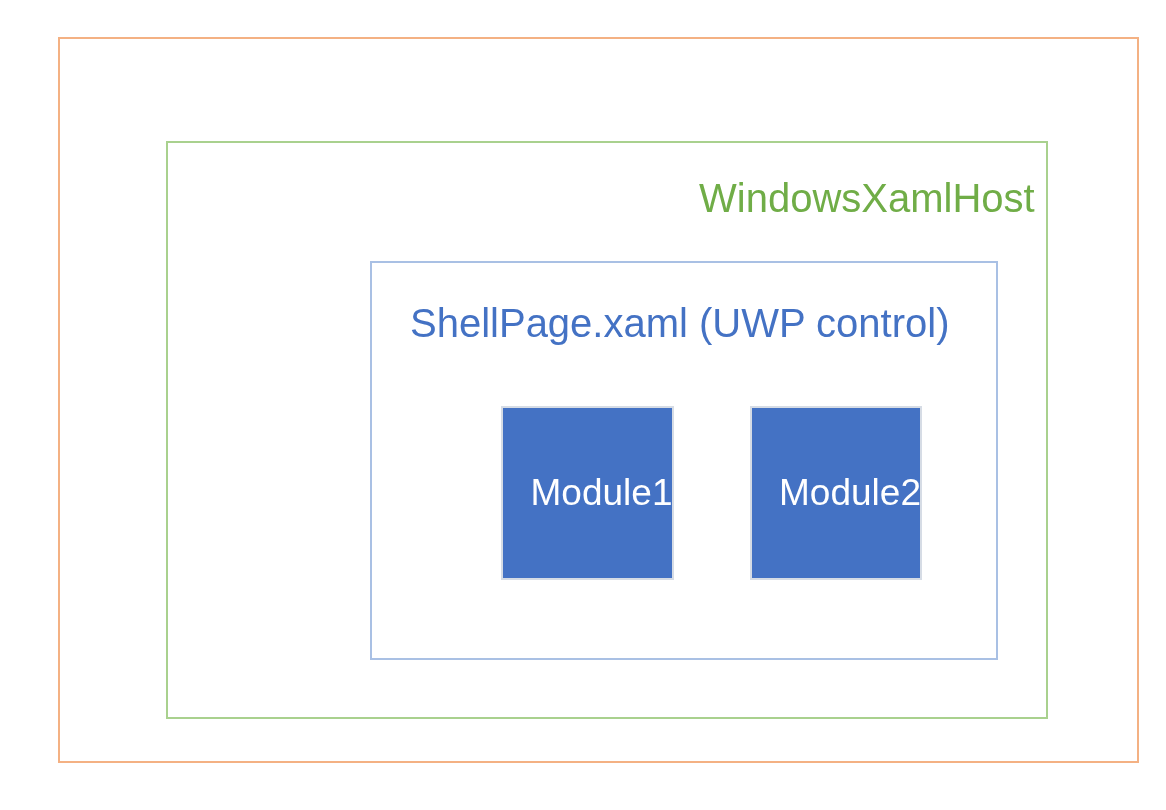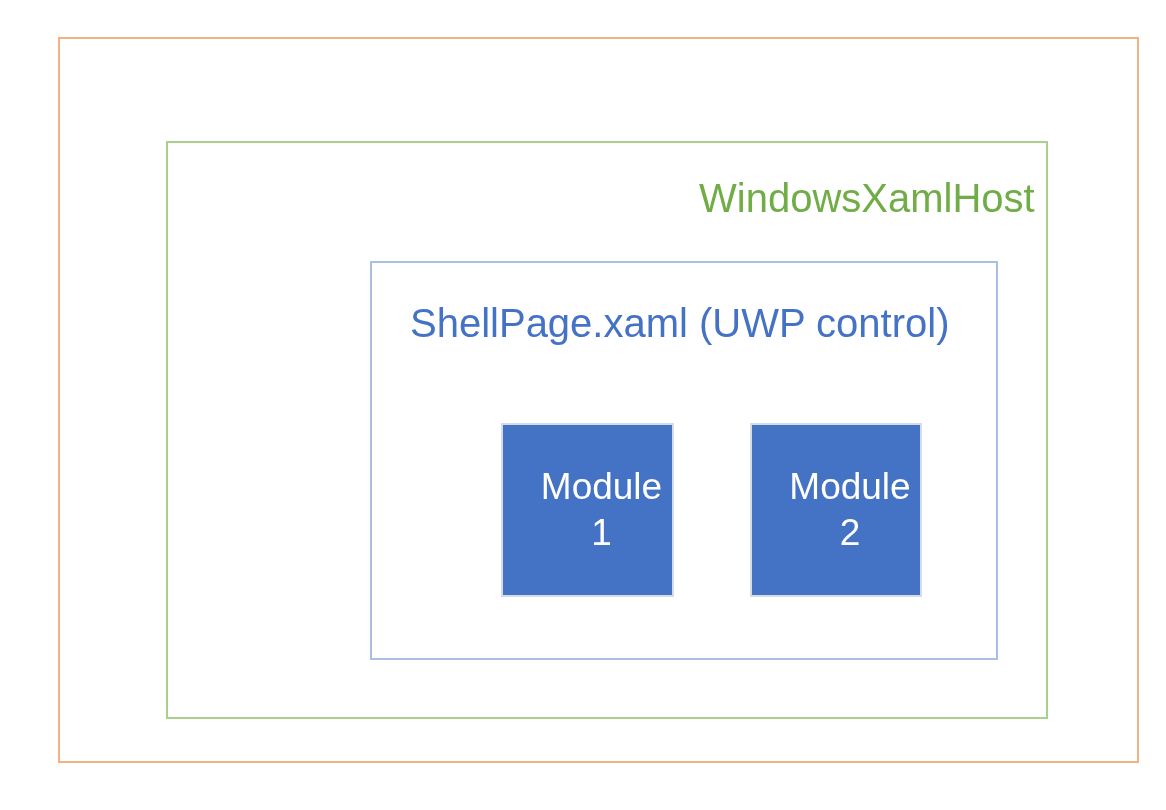--- a/index.html
+++ b/index.html
@@ -49,27 +49,26 @@
     left: 671px; top: 176px;
     color: #70AD47;
     margin-left: 28px;
   }
   .shell-label {
     left: 410px; top: 301px;
     color: #4472C4;
   }
   .module-box {
     position: absolute;
-    top: 423px;
+    top: 406px;
     height: 174px;
     background: #4472C4;
     border: 2px solid #D6DCE5;
     box-sizing: border-box;
     display: flex;
-    flex-direction: column;
     align-items: center;
     justify-content: center;
     color: #FFFFFF;
     font-size: 37px;
     line-height: 1.25;
     text-align: center;
     padding-left: 28px;
   }
   .module-1 { left: 501px; width: 173px; }
   .module-2 { left: 750px; width: 172px; }

